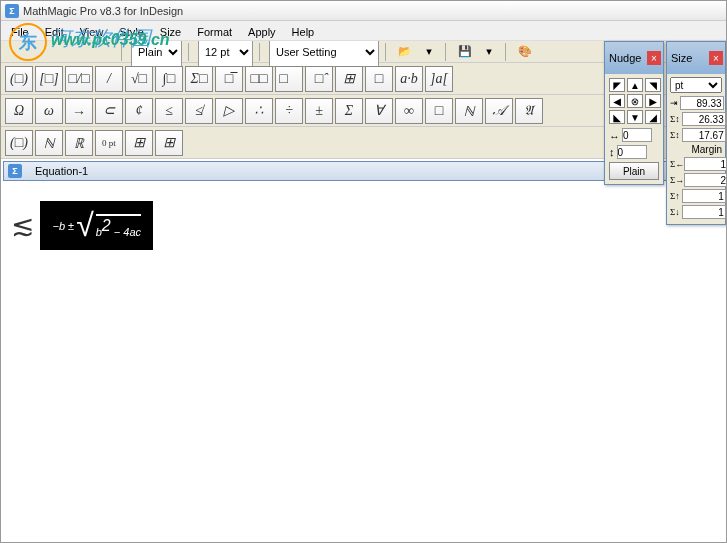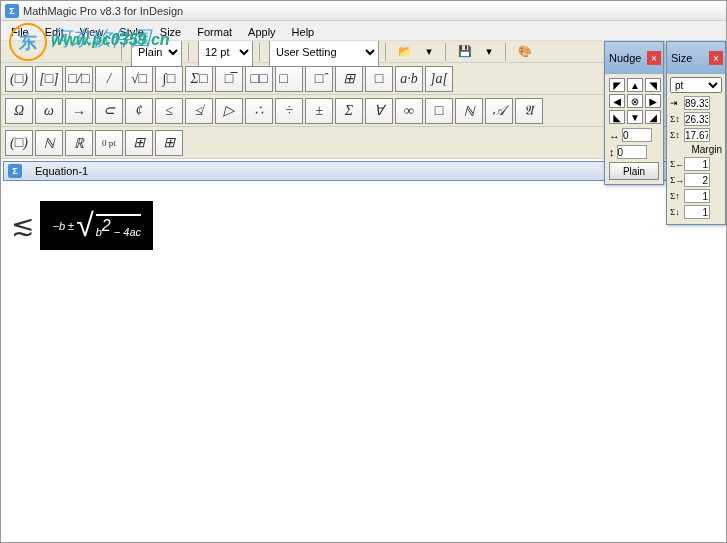--- a/index.html
+++ b/index.html
@@ -50,21 +50,21 @@
 .nudge-cell { width: 16px; height: 14px; border: 1px solid #888; background: #fff; display: flex; align-items: center; justify-content: center; font-size: 10px; cursor: pointer; }
 .nudge-row { display: flex; align-items: center; gap: 2px; margin-bottom: 3px; }
 .nudge-row input { width: 30px; height: 14px; font-size: 10px; border: 1px solid #999; }
 .nudge-apply { width: 100%; height: 18px; border: 1px solid #888; background: linear-gradient(#fff,#ddd); font-size: 10px; cursor: pointer; }
 
 .size-panel { top: 40px; right: 0; width: 60px; }
 .size-body { padding: 3px; }
 .size-body select { width: 100%; font-size: 10px; height: 16px; margin-bottom: 3px; }
 .size-row { display: flex; align-items: center; gap: 2px; margin-bottom: 2px; }
 .size-row .sl { width: 12px; font-size: 9px; font-family: 'Times New Roman', serif; }
-.size-row input { width: 26px; height: 14px; font-size: 10px; border: 1px solid #999; text-align: right; padding-right: 1px; }
+.size-row input { width: 44px; height: 14px; font-size: 10px; border: 1px solid #999; text-align: right; padding-right: 1px; }
 .size-label { font-size: 10px; text-align: right; margin: 2px 0; }
 </style>
 </head>
 <body>
 
 <div class="titlebar">
   <span class="app-icon">Σ</span>
   <span class="title">MathMagic Pro v8.3 for InDesign</span>
 </div>
 

